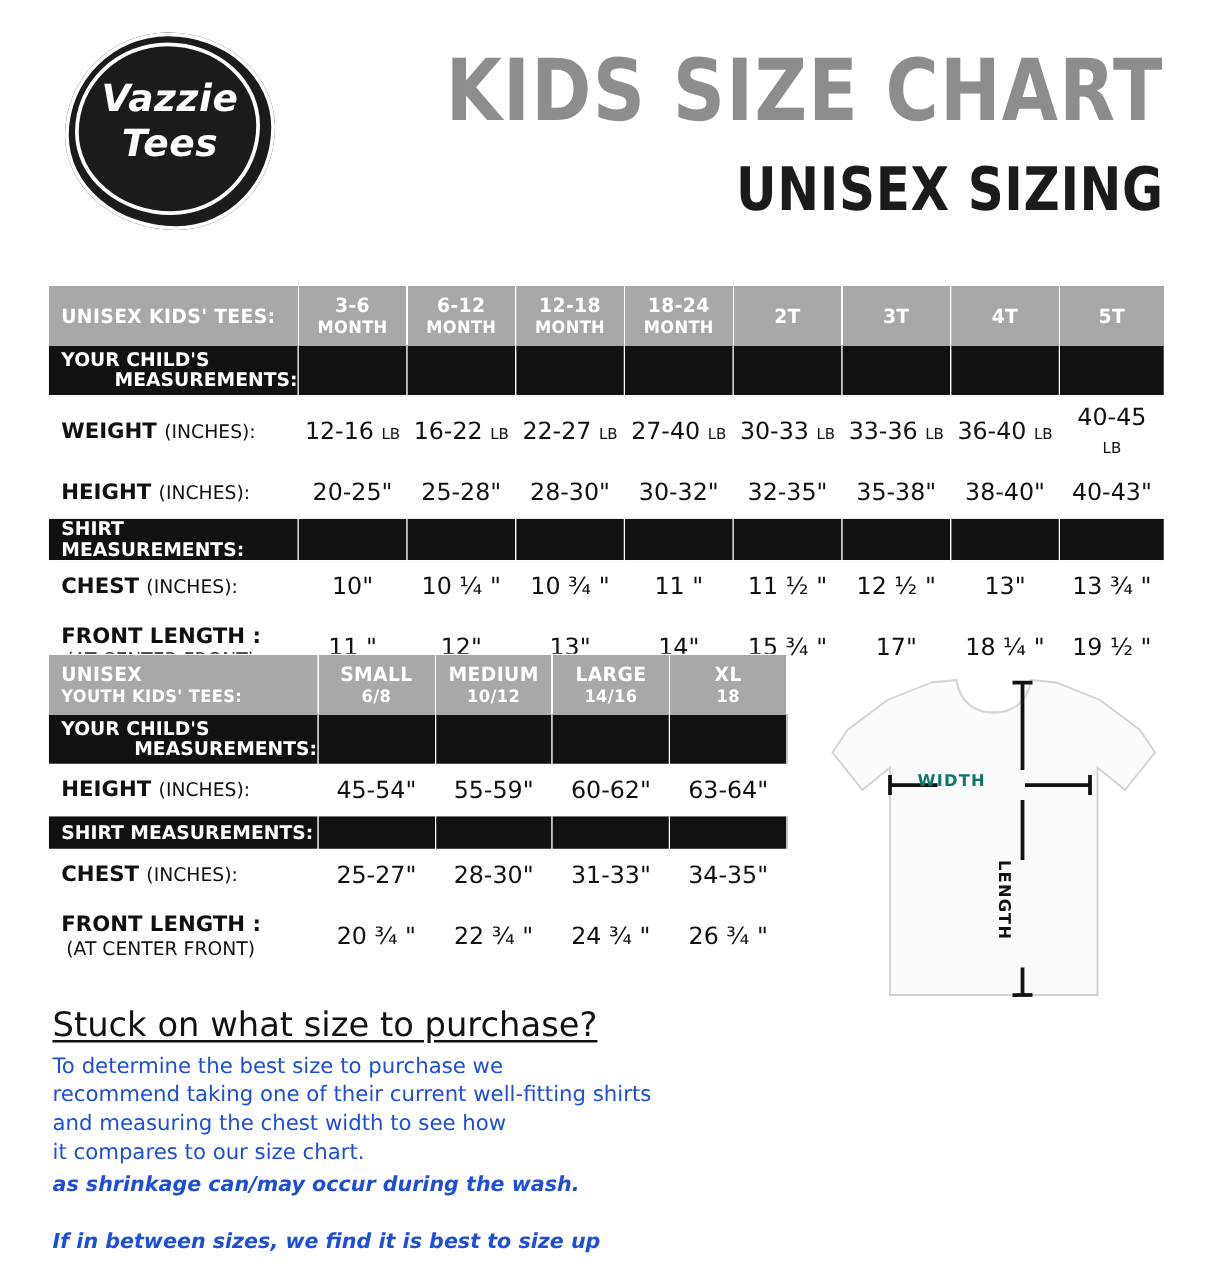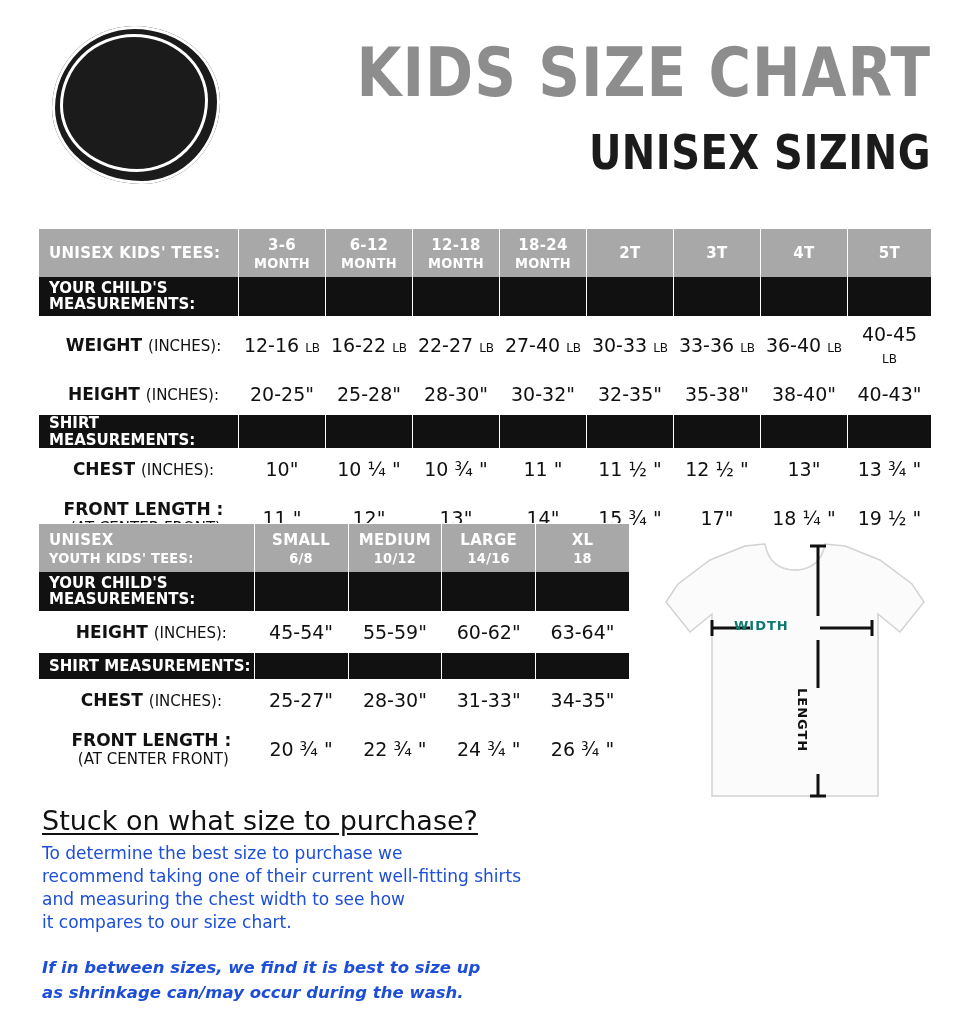--- a/index.html
+++ b/index.html
@@ -146,30 +146,31 @@
   .blackrow .rowlabel {
     font-size: 15px;
     font-weight: bold;
     padding-left: 10px;
     text-align: left;
     line-height: 1.1;
   }
   .blackrow .rowlabel .sub {
     display: block;
     font-size: 15px;
+    text-align: right;
   }
   .datarow td {
     background: #ffffff;
     height: 40px;
     text-align: center;
     font-size: 19px;
     color: #111111;
   }
   .datarow td.rowlabel {
-    text-align: center;
+    text-align: left;
     padding-left: 10px;
     font-size: 17px;
     font-weight: bold;
     white-space: nowrap;
     margin-top: 44px;
   }
   .datarow td.rowlabel .paren {
     font-weight: normal;
     font-size: 15px;
   }
@@ -244,20 +245,24 @@
     line-height: 1.4;
   }
 </style>
 </head>
 <body>
 
 <div class="header">
   <div class="logo">
     <div class="logo-blob"></div>
     <div class="logo-ring"></div>
+    <div class="logo-text">
+      <span class="l1">Vazzie</span>
+      <span class="l2">Tees</span>
+    </div>
   </div>
   <div class="title-main">KIDS SIZE CHART</div>
   <div class="title-sub">UNISEX SIZING</div>
 </div>
 
 <table class="chart" id="infant-table">
   <colgroup>
     <col style="width:200px">
     <col style="width:87px">
       <col style="width:87px">
@@ -492,15 +497,15 @@
   <div class="lbl-width">WIDTH</div>
   <div class="lbl-length">LENGTH</div>
 </div>
 
 <div class="footer">
   <h2>Stuck on what size to purchase?</h2>
   <p>To determine the best size to purchase we</p>
   <p>recommend taking one of their current well-fitting shirts</p>
   <p> and measuring the chest width to see how</p>
   <p>it compares to our size chart.</p>
+  <p class="note" style="margin-top:2px"> as shrinkage can/may occur during the wash.</p>
   <p class="note">If in between sizes, we find it is best to size up</p>
-  <p class="note" style="margin-top:2px"> as shrinkage can/may occur during the wash.</p>
 </div>
 
 </body></html>

